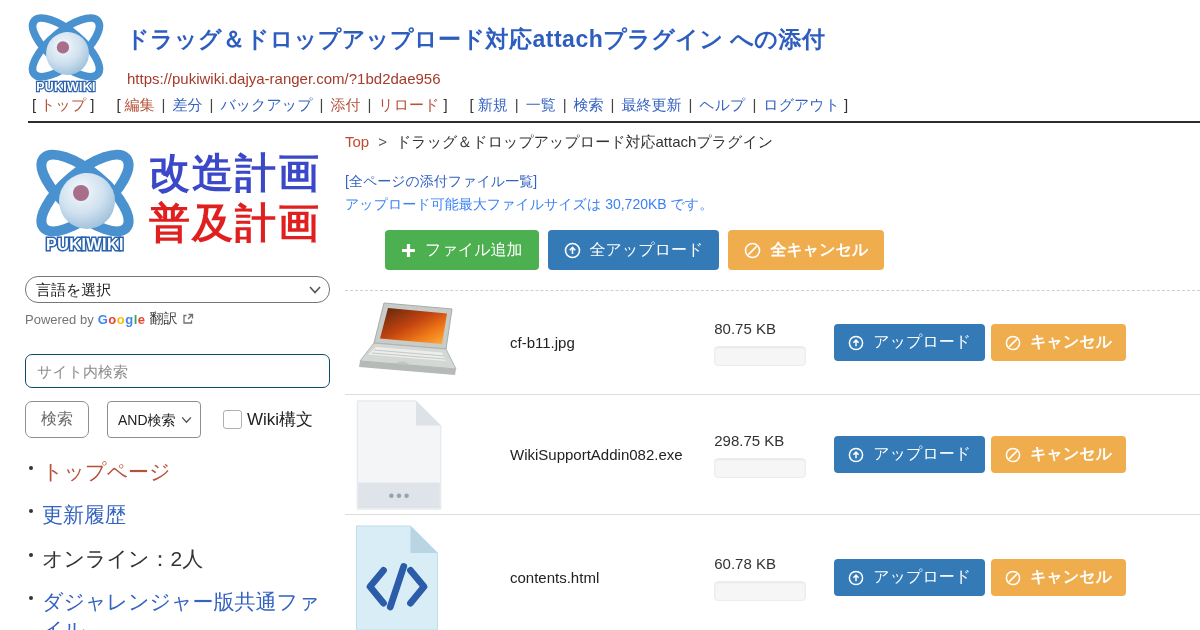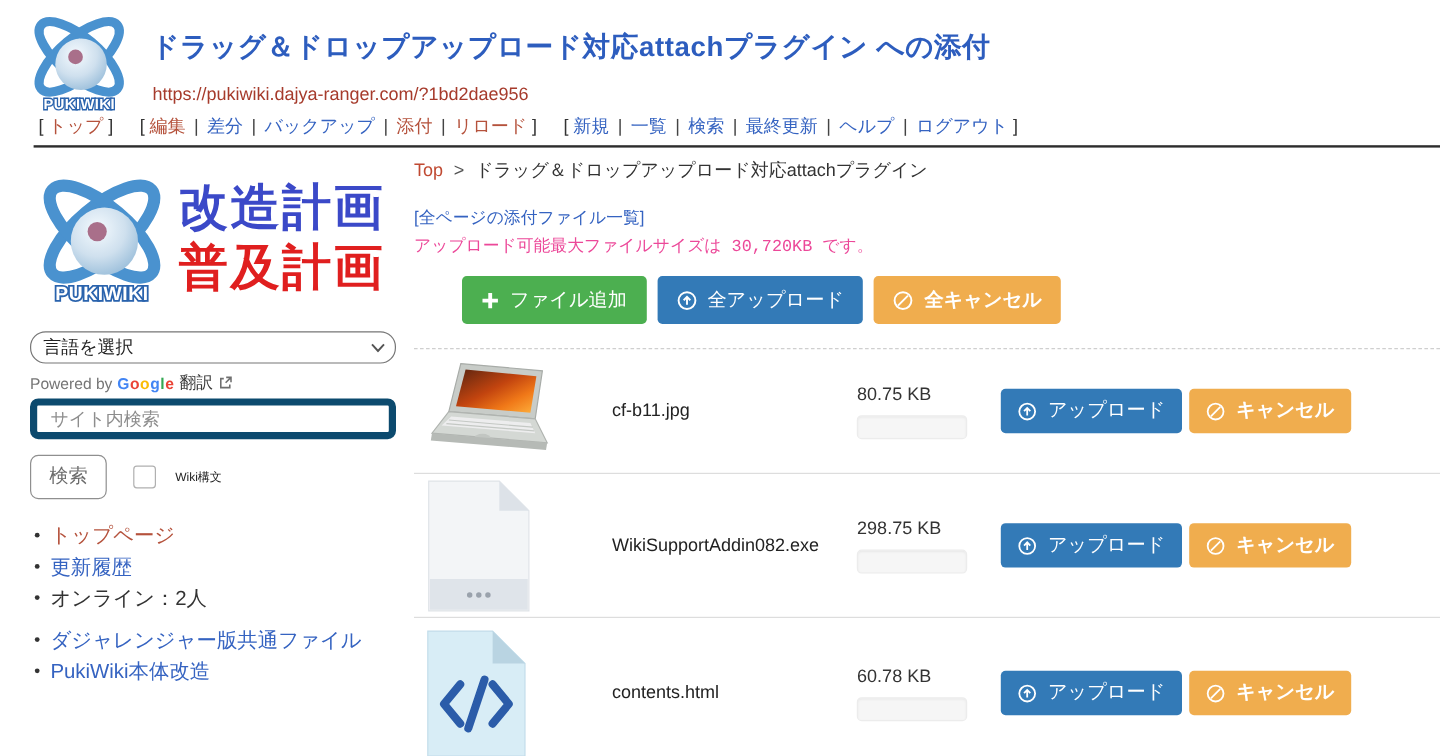--- a/index.html
+++ b/index.html
@@ -35,46 +35,46 @@
   .selwrap .chev { position:absolute; right:9px; top:50%; transform:translateY(-50%); pointer-events:none; }
 
   .lang-sel { margin-top:8px; width:100%; }
   .lang-sel select { width:100%; height:27px; border:1px solid #767676; border-radius:13px; font-size:15px; padding:0 24px 0 10px; }
 
   .powered { margin-top:7px; font-size:13px; color:#757575; display:flex; align-items:center; gap:4px; }
   .powered .gword { font-weight:bold; letter-spacing:0.5px; }
   .gl0,.gl3 { color:#4285F4; } .gl1,.gl5 { color:#EA4335; } .gl2 { color:#FBBC05; } .gl4 { color:#34A853; }
   .powered .trans { color:#3a3a3a; text-decoration:none; font-size:14px; }
 
-  .site-search { margin-top:4px; width:100%; height:34px; border:6px solid #0c4a6e; border-radius:7px; font-size:15px; padding:0 11px; color:#333; outline:none; }
+  .site-search { margin-top:26px; width:100%; height:34px; border:1px solid #0c4a6e; border-radius:7px; font-size:15px; padding:0 11px; color:#333; outline:none; }
   .site-search::placeholder { color:#8d8d8d; }
 
   .search-row { margin-top:13px; display:flex; align-items:center; }
   .btn-search { background:#fff; border:1px solid #8f8f8f; border-radius:7px; color:#6b6b6b; font-size:16px; padding:7px 15px; cursor:pointer; }
   .mode-sel { margin-left:18px; }
   .mode-sel select { height:37px; border:1px solid #8f8f8f; border-radius:4px; font-size:14px; padding:0 24px 0 10px; }
   .cbx { width:19px; height:19px; border:1px solid #b0b0b0; border-radius:3px; background:#fff; margin-left:22px; cursor:pointer; flex:0 0 auto; }
-  .cbx-label { margin-left:16px; font-size:10px; color:#222; }
+  .cbx-label { margin-left:5px; font-size:17px; color:#222; }
 
   .side-list { margin-top:20px; list-style:none; }
-  .side-list li { position:relative; padding-left:17px; font-size:17px; line-height:1.35; margin:3px 0; color:#333; }
+  .side-list li { position:relative; padding-left:17px; font-size:21px; line-height:1.35; margin:15px 0; color:#333; }
   .side-list li::before { content:""; position:absolute; left:4px; top:8px; width:4px; height:4px; border-radius:50%; background:#333; }
   .side-list a { text-decoration:none; }
 
   .side-box { margin-top:14px; border:1px solid #cfe2f5; background:#fafdff; padding:9px 14px; display:flex; align-items:center; gap:5px; }
   .side-box a { font-size:18px; font-weight:bold; color:#1a52ad; text-decoration:none; }
   .list-tight { margin-top:12px; }
 
   
   .main { position:absolute; left:345px; top:133px; width:855px; }
   .breadcrumb { font-size:15px; color:#333; }
   .breadcrumb a { color:#c04a32; text-decoration:none; }
   .breadcrumb .sep { color:#555; margin:0 9px; }
   .attach-link { display:inline-block; margin-top:21px; font-size:14px; color:#3563c1; text-decoration:none; }
-  .maxsize { margin-top:5px; font-size:14px; color:#ec4899;font-family:Liberation Mono, monospace; }
+  .maxsize { margin-top:5px; font-size:14px; color:#3b82f6; }
 
   .btn-row { margin-top:16px; display:flex; gap:9px;padding-left:40px; }
   .btn { display:inline-flex; align-items:center; gap:9px; border:none; border-radius:4px; color:#fff; font-size:16px; cursor:pointer; font-family:inherit; }
   .btn-lg { height:40px; padding:0 16px; }
   .btn-sm { height:37px; padding:0 14px; }
   .btn-green { background:#4caf50; }
   .btn-blue { background:#337ab7; }
   .btn-orange { background:#f0ad4e;font-weight:bold; }
 
   .file-list { margin-top:20px; border-top:1px dashed #cfcfcf; }
@@ -159,20 +159,26 @@
       <svg width="12" height="12" viewBox="0 0 12 12">
           <path d="M4.5 2.5 H2 V10 H9.5 V7.5" fill="none" stroke="#6f6f6f" stroke-width="1.3"></path>
           <path d="M6.5 1.5 H10.5 V5.5 M10.5 1.5 L6 6" fill="none" stroke="#6f6f6f" stroke-width="1.3"></path>
         </svg>
     </div>
 
     <input class="site-search" type="text" placeholder="サイト内検索" style="">
 
     <div class="search-row">
       <button class="btn-search">検索</button>
+      <div class="selwrap mode-sel">
+        <select><option>AND検索</option></select>
+        <svg class="chev" width="11" height="7" viewBox="0 0 12 8">
+            <path d="M1 1 L6 6.5 L11 1" fill="none" stroke="#555" stroke-width="1.6"></path>
+          </svg>
+      </div>
       <span class="cbx"></span>
       <label class="cbx-label">Wiki構文</label>
     </div>
 
     <ul class="side-list">
       <li><a href="#" class="lnk-red">トップページ</a></li>
       <li><a href="#" class="lnk-blue">更新履歴</a></li>
       <li><span>オンライン：2人</span></li>
     </ul>
 

